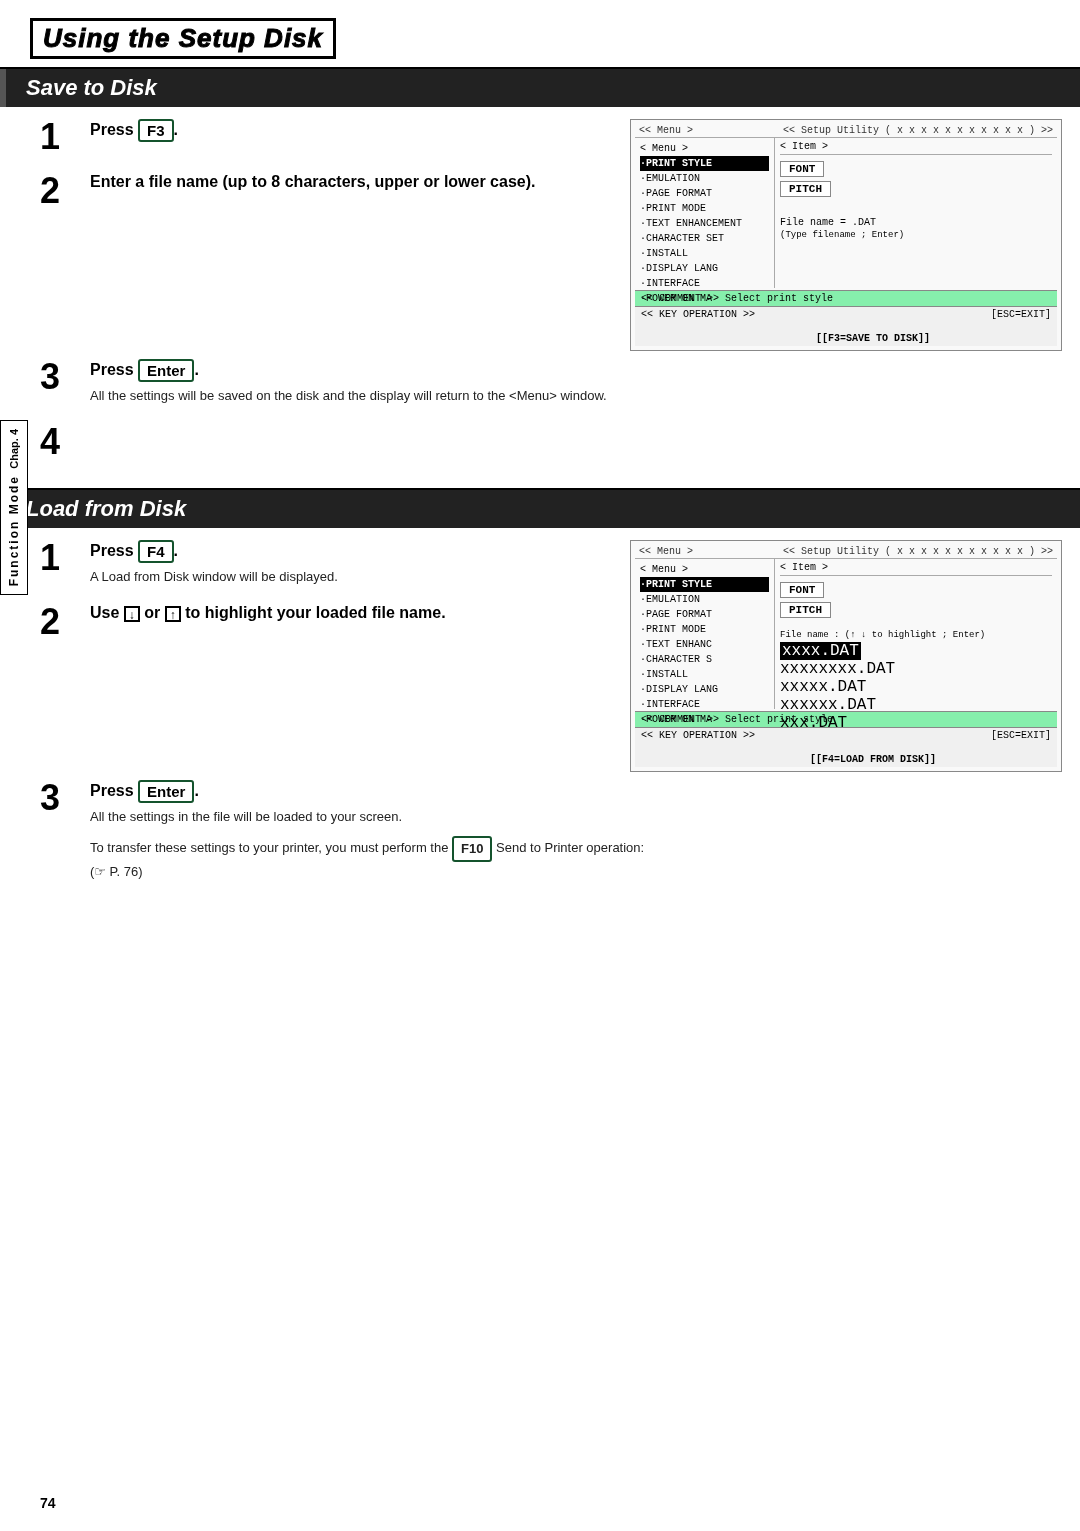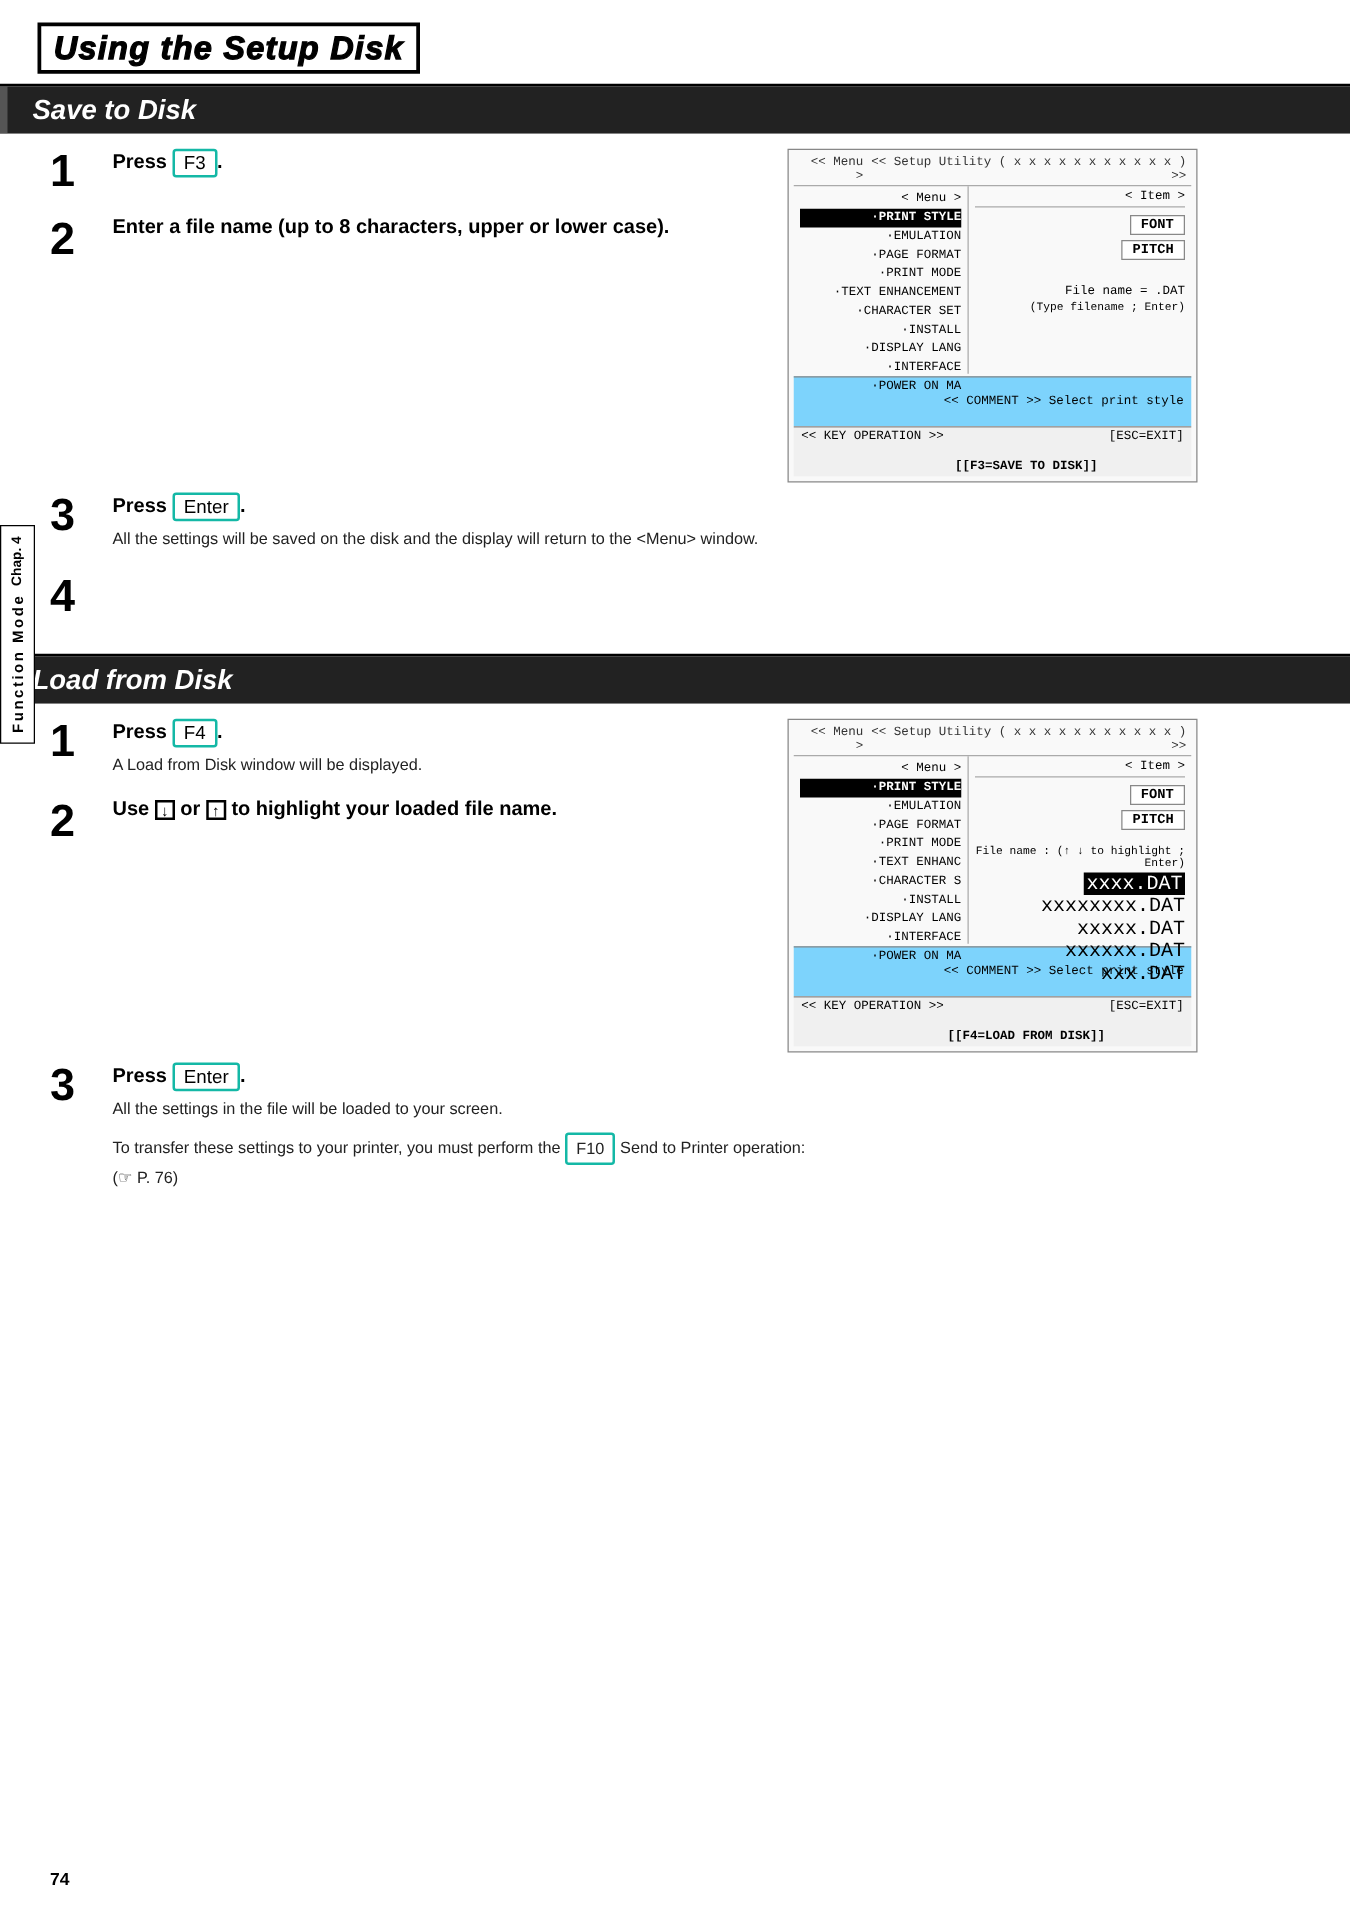--- a/index.html
+++ b/index.html
@@ -99,40 +99,39 @@
     }
     .step-desc {
       font-size: 13px;
       color: #222;
       line-height: 1.5;
     }
 
     
     .key-box {
       display: inline-block;
-      border: 2px solid #14b8a6;
+      border: 2px solid #14532d;
       border-radius: 3px;
       padding: 1px 7px;
-      font-weight: normal;
+      font-weight: bold;
       font-size: 15px;
       background: #fff;
       vertical-align: middle;
     }
 
     
     .screen-mockup {
       border: 1.5px solid #888;
       background: #f9f9f9;
       font-family: 'Courier New', monospace;
       font-size: 11px;
-      width: 328px;
+      width: 432px;
       min-height: 180px;
       padding: 4px;
       position: relative;
-      text-align: right;
     }
     .screen-top-bar {
       display: flex;
       justify-content: space-between;
       border-bottom: 1px solid #aaa;
       font-size: 10px;
       padding: 1px 4px;
       color: #333;
     }
     .screen-body {
@@ -169,23 +168,23 @@
       font-size: 11px;
       background: #fff;
       margin: 2px 0;
     }
     .screen-filename-row {
       margin-top: 8px;
       font-size: 10px;
     }
     .screen-comment-bar {
       border-top: 1px solid #888;
-      background: #7dd3fc;
-      font-size: 10px;
-      padding: 14px 6px;
+      background: #86efac;
+      font-size: 10px;
+      padding: 2px 6px;
       margin-top: 2px;
     }
     .screen-keyop-bar {
       border-top: 1px solid #888;
       background: #f0f0f0;
       font-size: 10px;
       padding: 2px 6px;
       display: flex;
       justify-content: space-between;
     }

